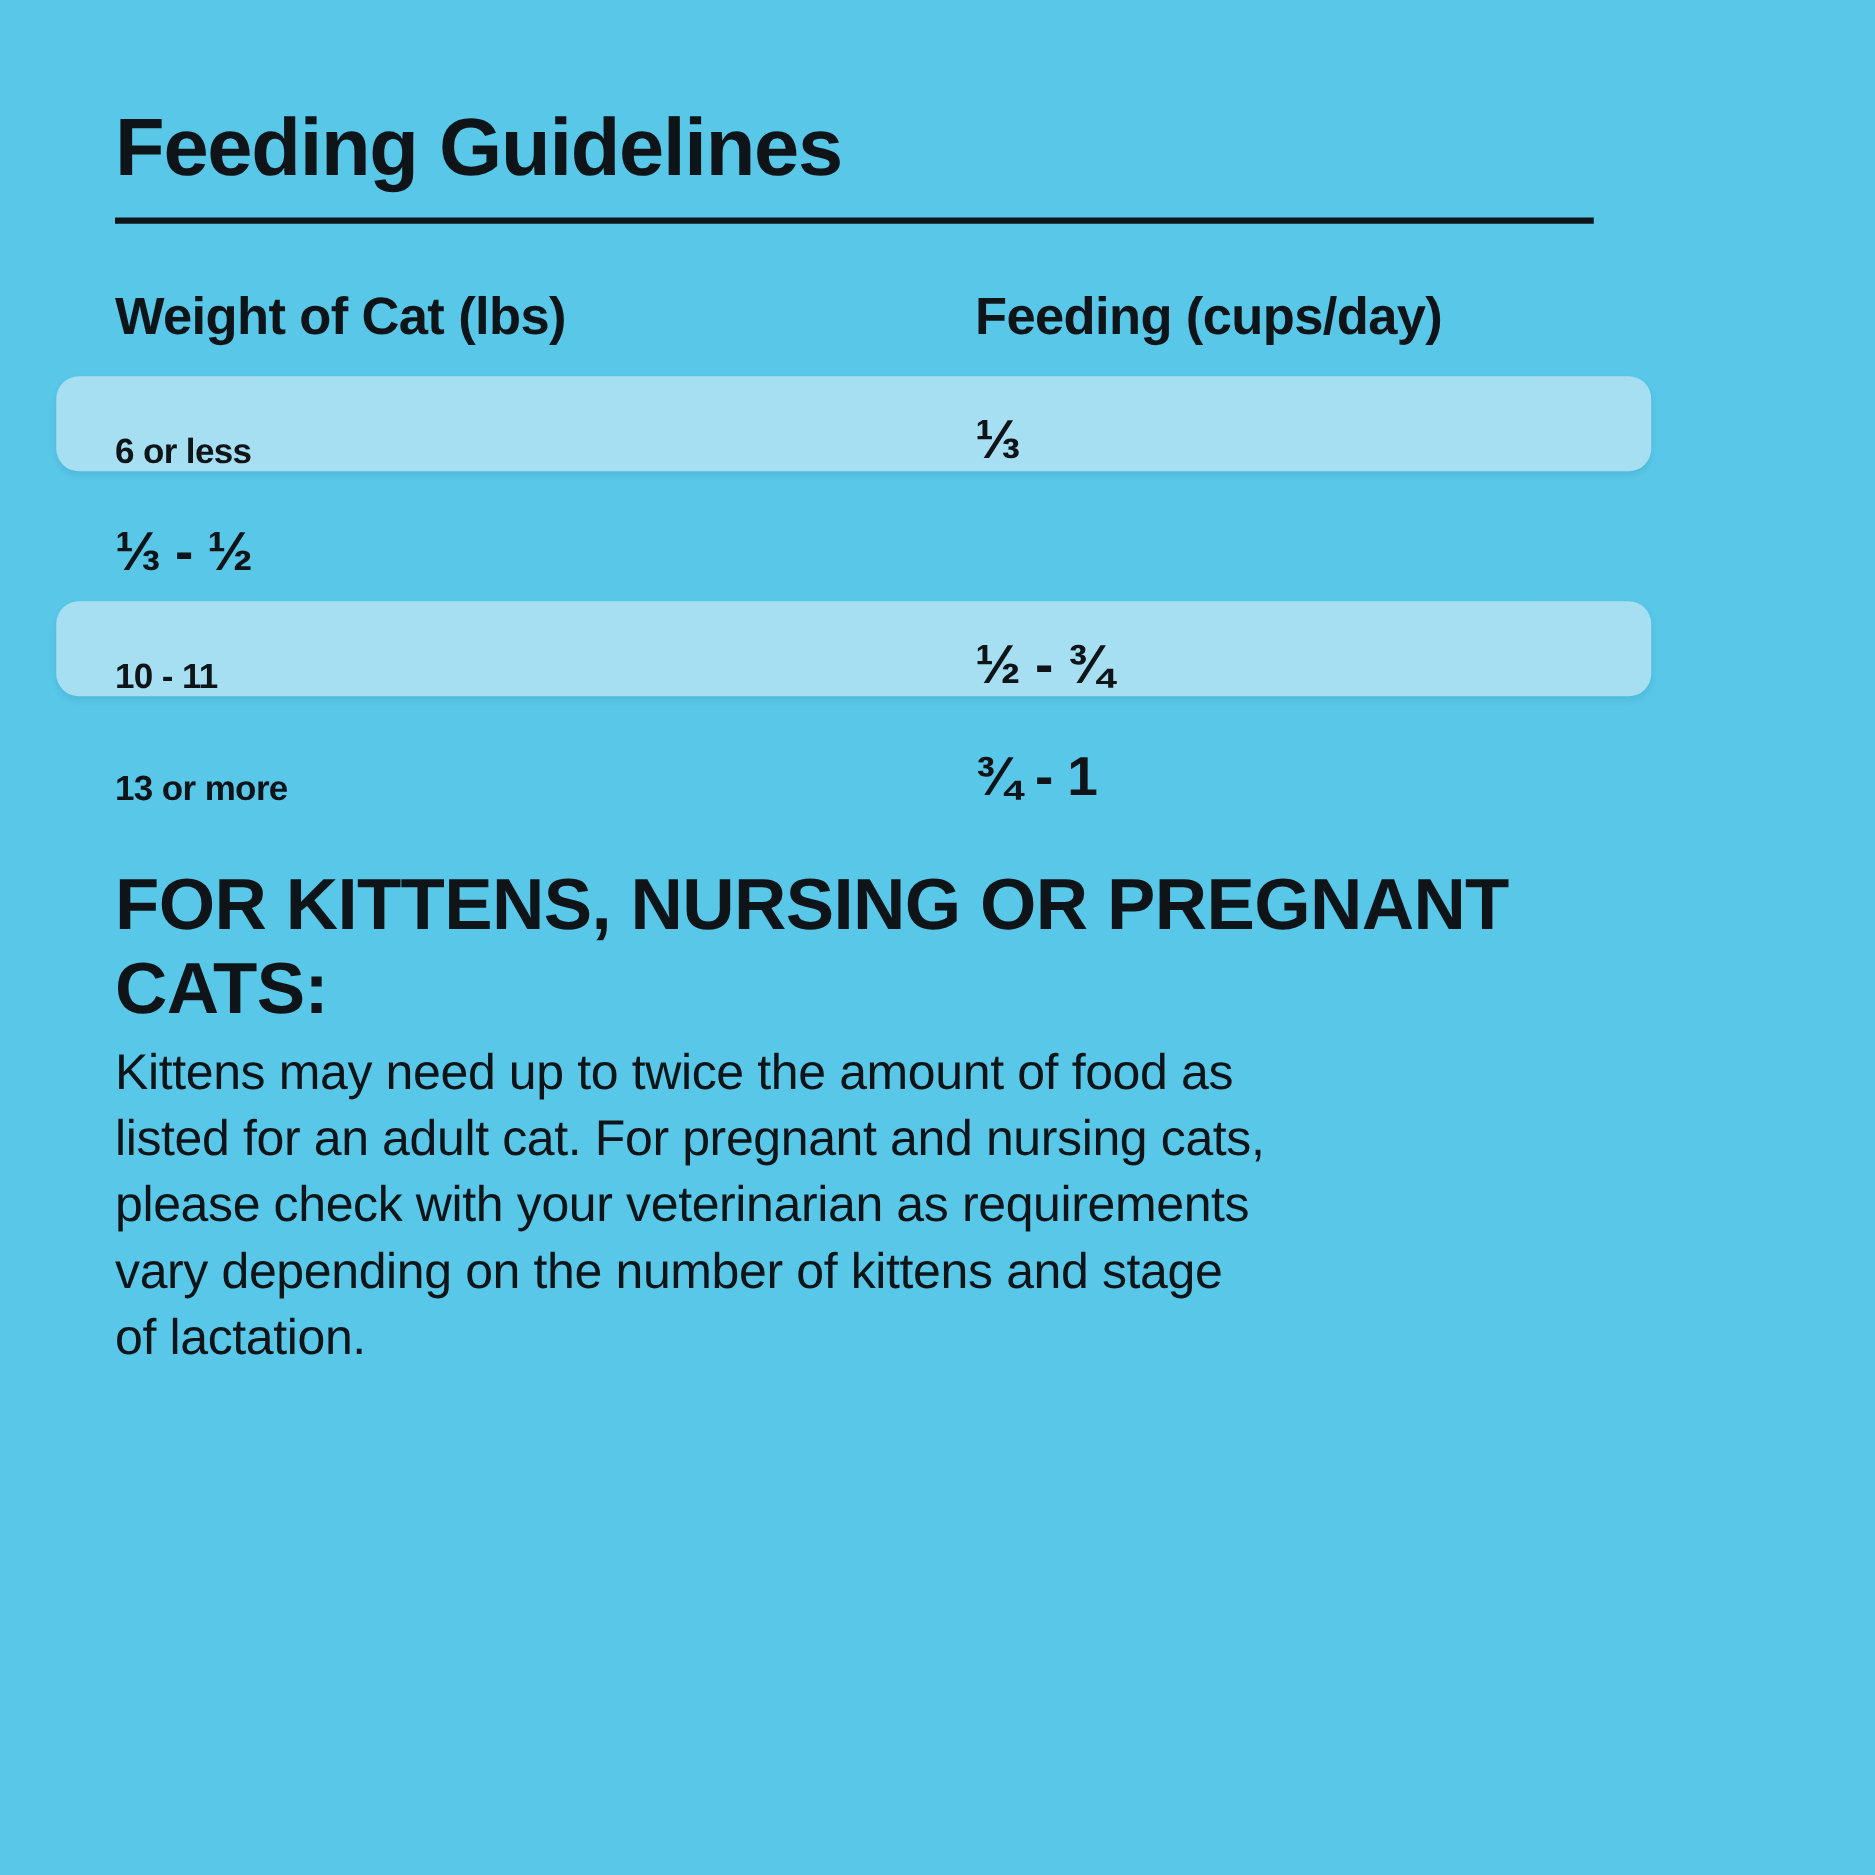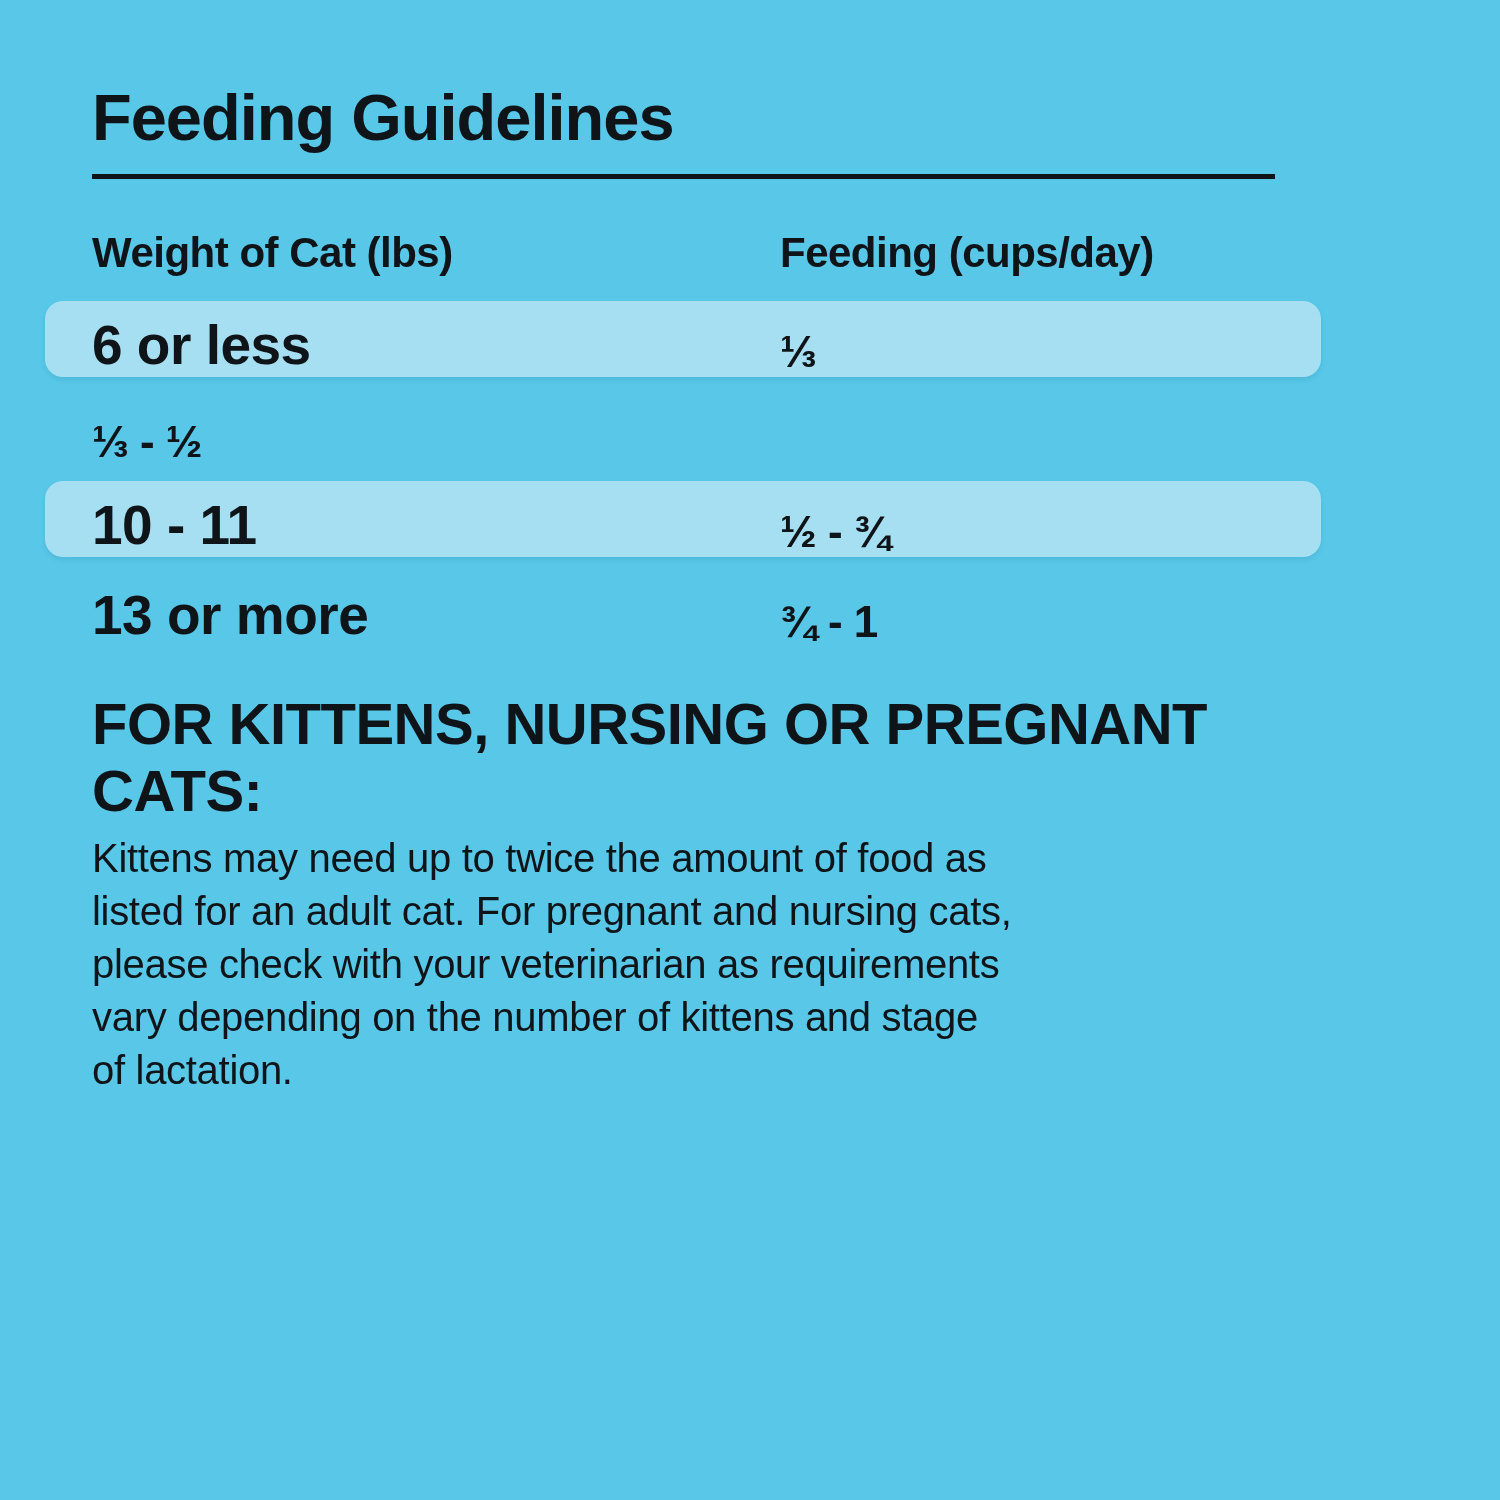--- a/index.html
+++ b/index.html
@@ -47,21 +47,21 @@
     margin-bottom: 24px;
     background: none;
   }
   .row.highlight {
     background: var(--row-highlight, #A6DFF1);
     border-radius: 18px;
     box-shadow: 0 3px 5px rgba(10, 80, 110, 0.10);
   }
   .col-weight {
     flex: 0 0 688px;
-    font-size: 55px;
+    font-size: 28px;
     font-weight: 700;
     letter-spacing: -0.5px;
   }
   .col-serving {
     flex: 1 1 auto;
     font-size: 44px;
     font-weight: 700;
     letter-spacing: -0.5px;
   }
   .row.header .col-weight,

